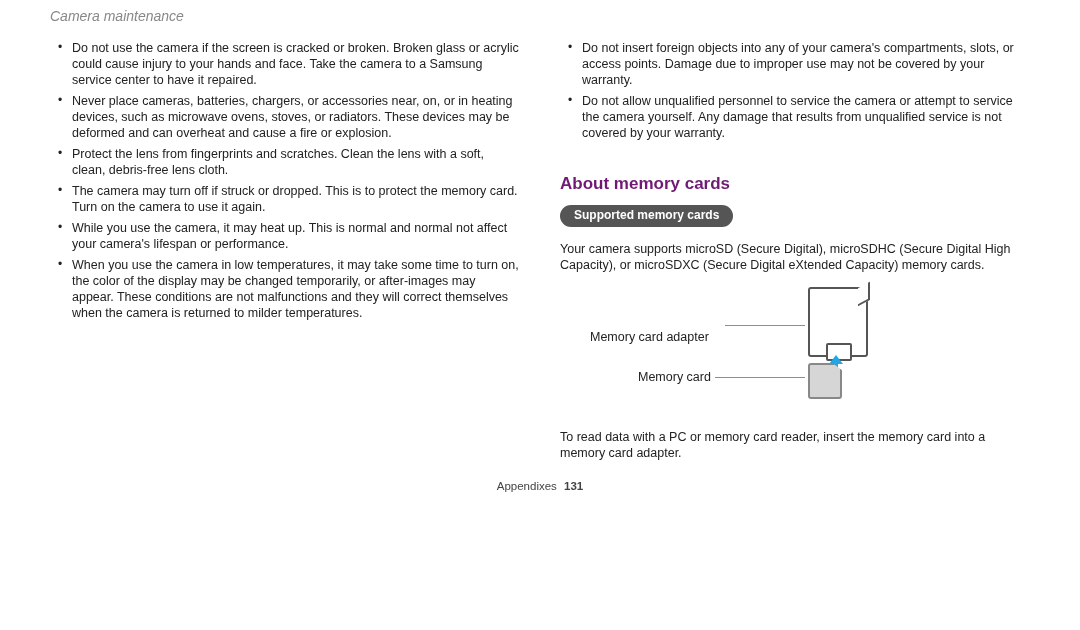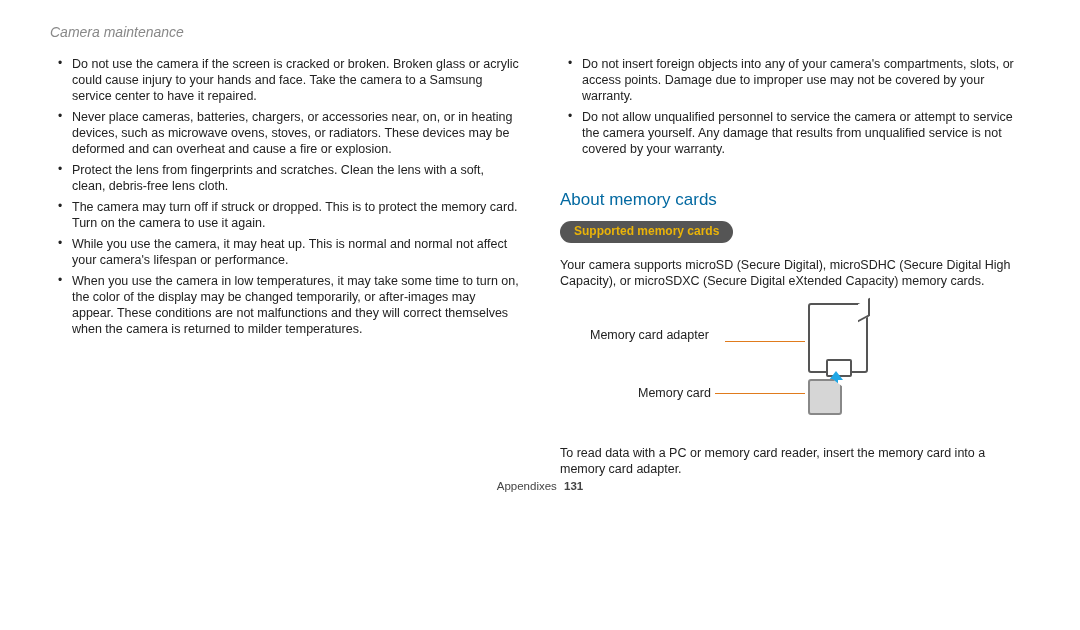--- a/index.html
+++ b/index.html
@@ -8,21 +8,21 @@
     width: 1080px;
     height: 630px;
     background: #fff;
     font-family: "Segoe UI", "Helvetica Neue", Arial, sans-serif;
     color: #222;
   }
   .page {
     box-sizing: border-box;
     width: 1080px;
     height: 494px;
-    padding: 24px 50px 12px 50px;
+    padding: 8px 50px 12px 50px;
     position: relative;
     font-size: 12.5px;
     line-height: 1.28;
   }
   .section-header {
     font-style: italic;
     color: #888;
     font-size: 14px;
     margin-bottom: 14px;
   }
@@ -44,48 +44,48 @@
     margin-bottom: 5px;
   }
   ul li::before {
     content: "•";
     position: absolute;
     left: -6px;
     top: 0;
     font-size: 12px;
   }
   h2.blue {
-    color: #0369a1;
+    color: #701a75;
     font-size: 17px;
-    font-weight: 400;
+    font-weight: 700;
     margin: 32px 0 10px 0;
   }
   .pill {
     display: inline-block;
     background: #555;
-    color: #eab308;
+    color: #ffffff;
     font-weight: 600;
     font-size: 12px;
     padding: 3px 14px 4px 14px;
     border-radius: 12px;
     margin-bottom: 6px;
   }
   .body-text {
     margin: 8px 0 8px 0;
   }
   .diagram {
     position: relative;
     height: 140px;
     margin: 8px 0 4px 30px;
   }
   .adapter-label, .card-label {
     position: absolute;
     font-size: 12.5px;
   }
-  .adapter-label { left: 0; top: 30px; }
+  .adapter-label { left: 0; top: 48px; }
   .card-label { left: 48px; top: 88px; }
   .line-orange {
     position: absolute;
     height: 0;
     border-top: 1.5px solid #e07b1d;
   }
   .line1 { left: 135px; top: 44px; width: 80px; }
   .line2 { left: 125px; top: 96px; width: 90px; }
   .sd-body {
     position: absolute;

